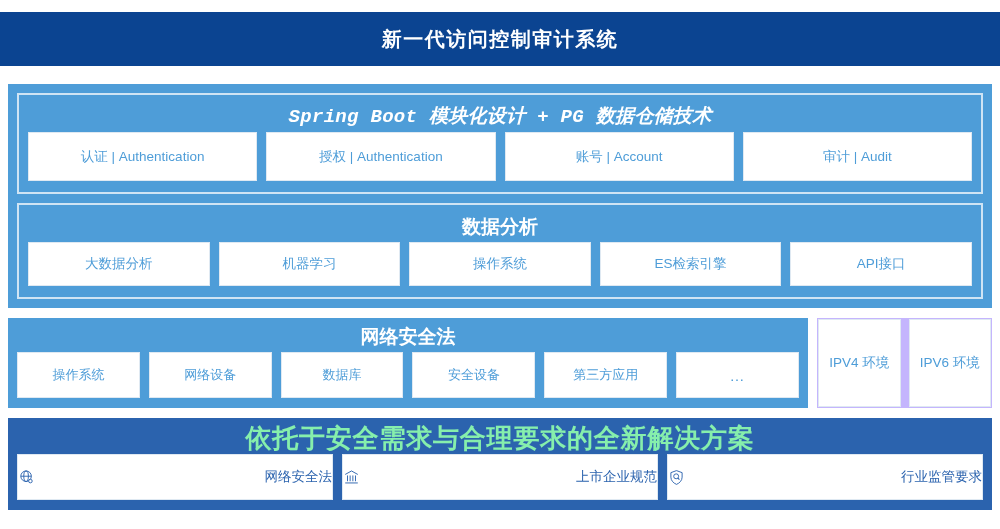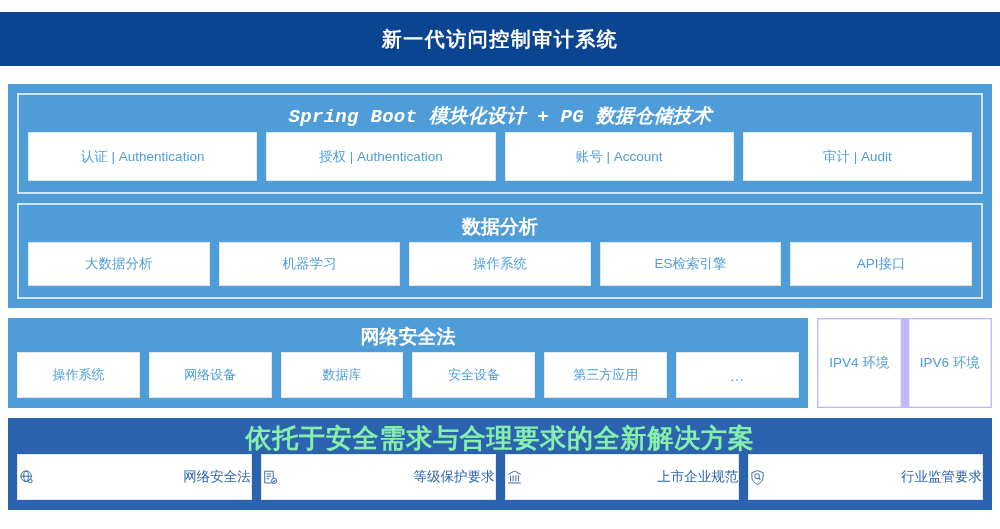--- a/index.html
+++ b/index.html
@@ -276,33 +276,20 @@
           <svg width="17" height="17" viewBox="0 0 20 20" fill="none" stroke="#2b63ae" stroke-width="1.1">
             <circle cx="9.5" cy="8.5" r="6.2"></circle>
             <ellipse cx="9.5" cy="8.5" rx="2.7" ry="6.2"></ellipse>
             <line x1="3.3" y1="8.5" x2="15.7" y2="8.5"></line>
             <circle cx="14.6" cy="14.2" r="2.1" fill="#ffffff"></circle>
           </svg>
         </span>
         <span>网络安全法</span>
       </div>
 
-      <div class="c-tile">
-        <span class="c-icon">
-          <svg width="17" height="17" viewBox="0 0 20 20" fill="none" stroke="#2b63ae" stroke-width="1.1">
-            <path d="M3.2 2.6 H13.2 V16.4 H3.2 Z"></path>
-            <line x1="5.6" y1="5.8" x2="10.8" y2="5.8"></line>
-            <line x1="5.6" y1="8.6" x2="10.8" y2="8.6"></line>
-            <line x1="5.6" y1="11.4" x2="8.6" y2="11.4"></line>
-            <circle cx="14.3" cy="13.9" r="3.1" fill="#ffffff"></circle>
-            <path d="M12.9 13.9 L14.0 15.0 L15.8 12.9" stroke-width="1.2"></path>
-          </svg>
-        </span>
-        <span>等级保护要求</span>
-      </div>
 
       <div class="c-tile">
         <span class="c-icon">
           <svg width="17" height="17" viewBox="0 0 20 20" fill="none" stroke="#2b63ae" stroke-width="1.1">
             <path d="M2.6 6.4 L10 2.3 L17.4 6.4"></path>
             <line x1="5.3" y1="7.6" x2="5.3" y2="14.4"></line>
             <line x1="8.4" y1="7.6" x2="8.4" y2="14.4"></line>
             <line x1="11.6" y1="7.6" x2="11.6" y2="14.4"></line>
             <line x1="14.7" y1="7.6" x2="14.7" y2="14.4"></line>
             <line x1="2.6" y1="16.4" x2="17.4" y2="16.4"></line>

